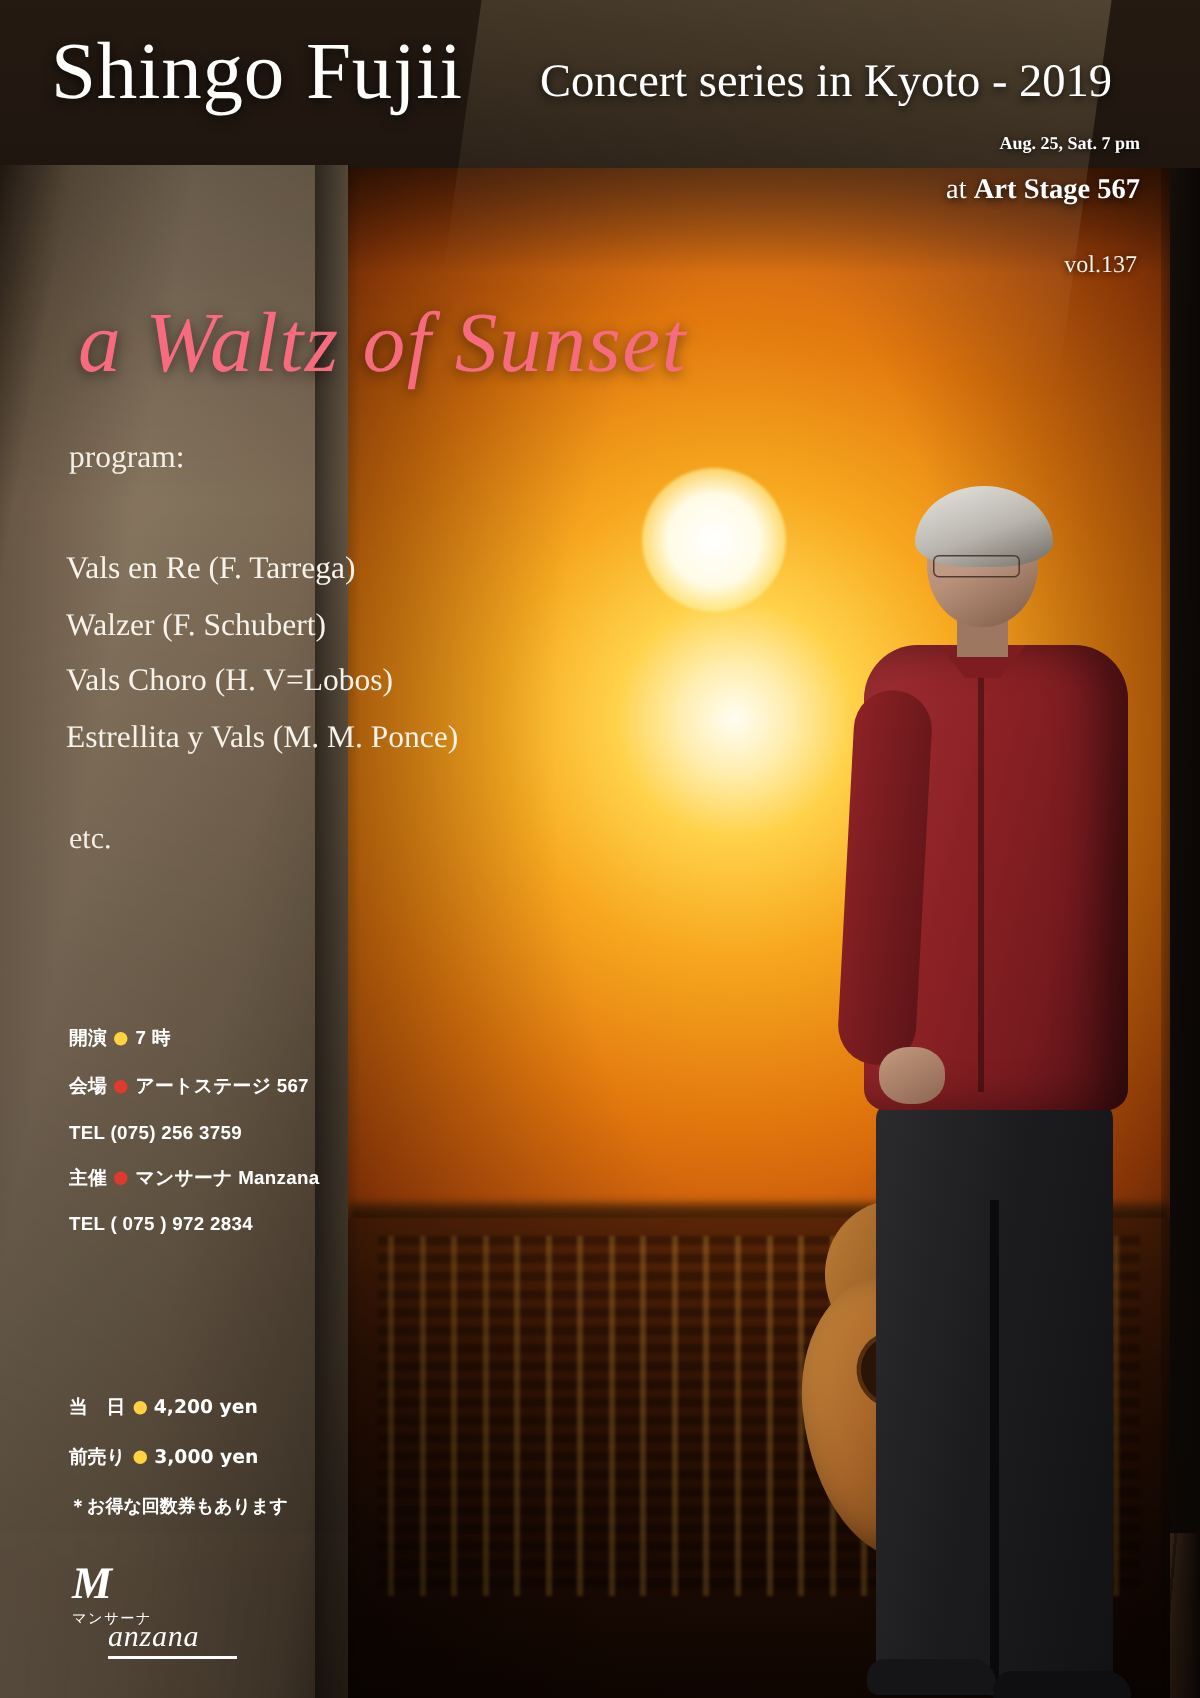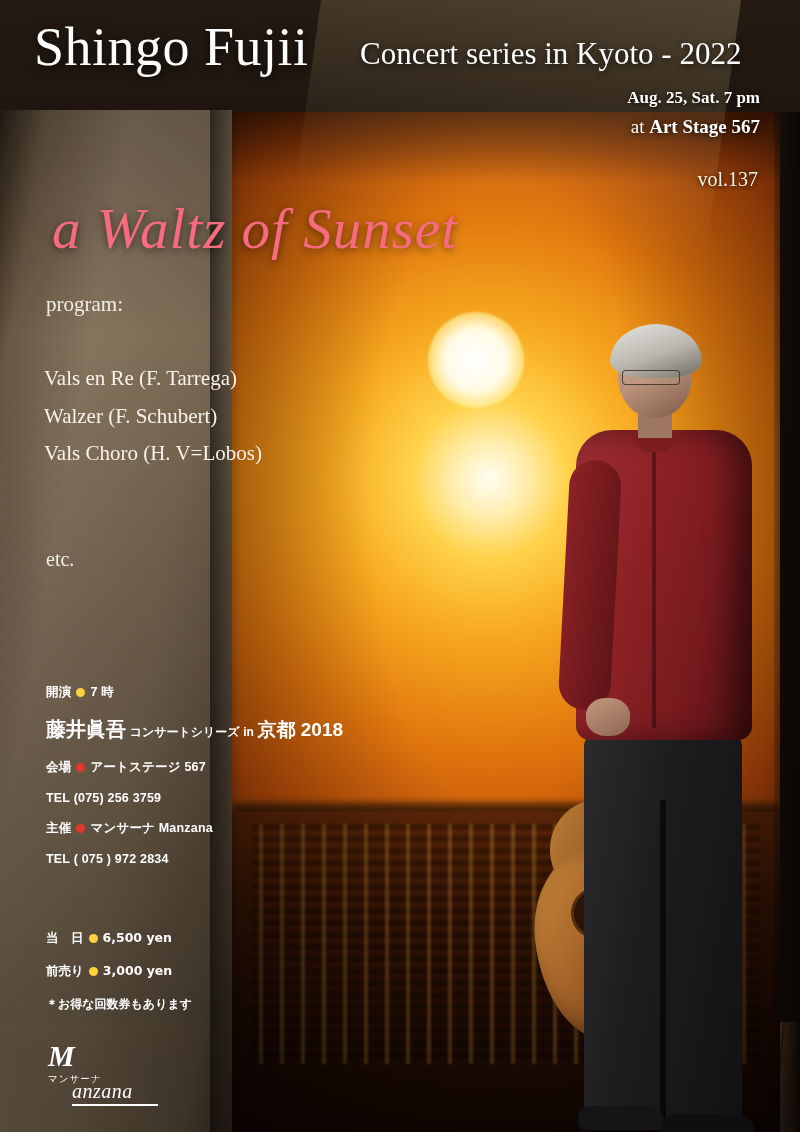--- a/index.html
+++ b/index.html
@@ -144,40 +144,40 @@
     left: 360px; top: 36px;
     font-family: "Liberation Serif", serif;
     font-size: 31px;
     color: #ffffff;
     text-shadow: 0 2px 6px rgba(0,0,0,0.8);
   }
   .date-line {
     position: absolute;
     right: 40px; top: 88px;
     font-family: "Liberation Serif", serif;
-    font-size: 17px;
+    font-size: 12px;
     font-weight: bold;
     color: #ffffff;
     text-shadow: 0 1px 4px rgba(0,0,0,0.9);
     text-align: right;
   }
   .venue-line {
     position: absolute;
     right: 40px; top: 116px;
     font-family: "Liberation Serif", serif;
     font-size: 19px;
     color: #ffffff;
     text-shadow: 0 1px 6px rgba(0,0,0,0.9);
   }
   .venue-line b { font-weight: bold; }
   .vol {
     position: absolute;
     right: 42px; top: 168px;
     font-family: "Liberation Serif", serif;
-    font-size: 20px;
+    font-size: 16px;
     color: #f6f2e6;
     text-shadow: 0 1px 5px rgba(0,0,0,0.9);
     text-align: right;
   }
 
   
   .main-title {
     position: absolute;
     left: 52px; top: 196px;
     font-family: "Liberation Serif", serif;
@@ -501,63 +501,58 @@
     <div class="fig-collar"></div>
     <div class="fig-hand"></div>
     <div class="fig-neck"></div>
     <div class="fig-head"></div>
     <div class="fig-hair"></div>
     <div class="fig-glasses"></div>
   </div>
 
   <div class="header">
     <div class="artist-name">Shingo Fujii</div>
-    <div class="series-title">Concert series in Kyoto - 2022</div>
+    <div class="series-title">Concert series in Kyoto - 2019</div>
   </div>
 
   <div class="date-line">Aug. 25, Sat. 7 pm</div>
   <div class="venue-line">
     <span>at </span><b>Art Stage 567</b>
   </div>
   <div class="vol">vol.137</div>
 
   <div class="main-title">a Waltz of Sunset</div>
 
   <div class="program-label">program:</div>
   <div class="program-list">
     <div>Vals en Re (F. Tarrega)</div>
     <div>Walzer (F. Schubert)</div>
     <div>Vals Choro (H. V=Lobos)</div>
+    <div>Estrellita y Vals (M. M. Ponce)</div>
   </div>
   <div class="program-etc">etc.</div>
 
 
   <div class="jp-block">
     <div class="jp-row">
       <span>開演</span><span class="dot dot-yellow"></span><span>7 時</span>
-    </div>
-    <div class="jp-name-row">
-      <span class="nm">藤井眞吾</span>
-      <span class="sub">コンサートシリーズ</span>
-      <span class="sub">in</span>
-      <span class="kyoto">京都 2018</span>
     </div>
     <div class="jp-row">
       <span>会場</span><span class="dot dot-red"></span><span>アートステージ 567</span>
     </div>
     <div class="jp-row">TEL (075) 256 3759</div>
     <div class="jp-row">
       <span>主催</span><span class="dot dot-red"></span><span>マンサーナ Manzana</span>
     </div>
     <div class="jp-row">TEL ( 075 ) 972 2834</div>
   </div>
 
   <div class="price-block">
     <div class="price-row">
-      <span>当　日</span><span class="dot dot-yellow"></span><span>6,500 yen</span>
+      <span>当　日</span><span class="dot dot-yellow"></span><span>4,200 yen</span>
     </div>
     <div class="price-row">
       <span>前売り</span><span class="dot dot-yellow"></span><span>3,000 yen</span>
     </div>
     <div class="price-note">＊お得な回数券もあります</div>
   </div>
 
   <div class="logo">
     <span class="mark">M</span>
     <span class="small-jp">マンサーナ</span>

